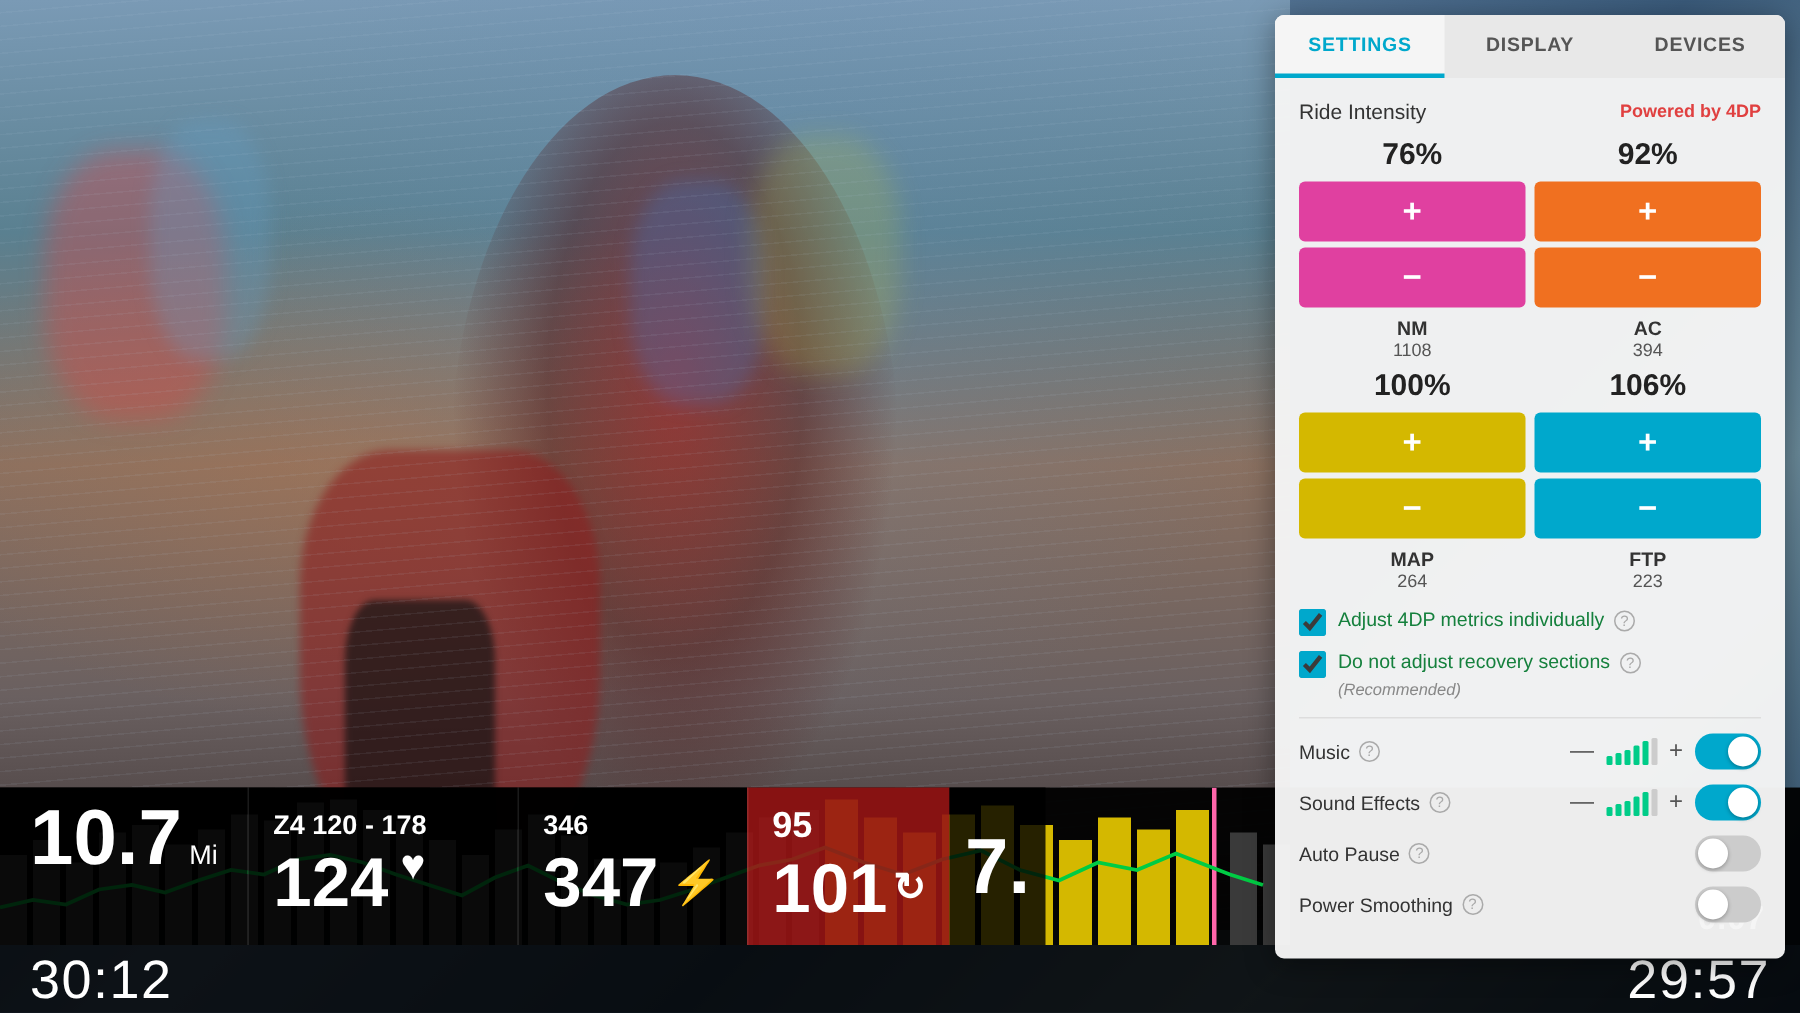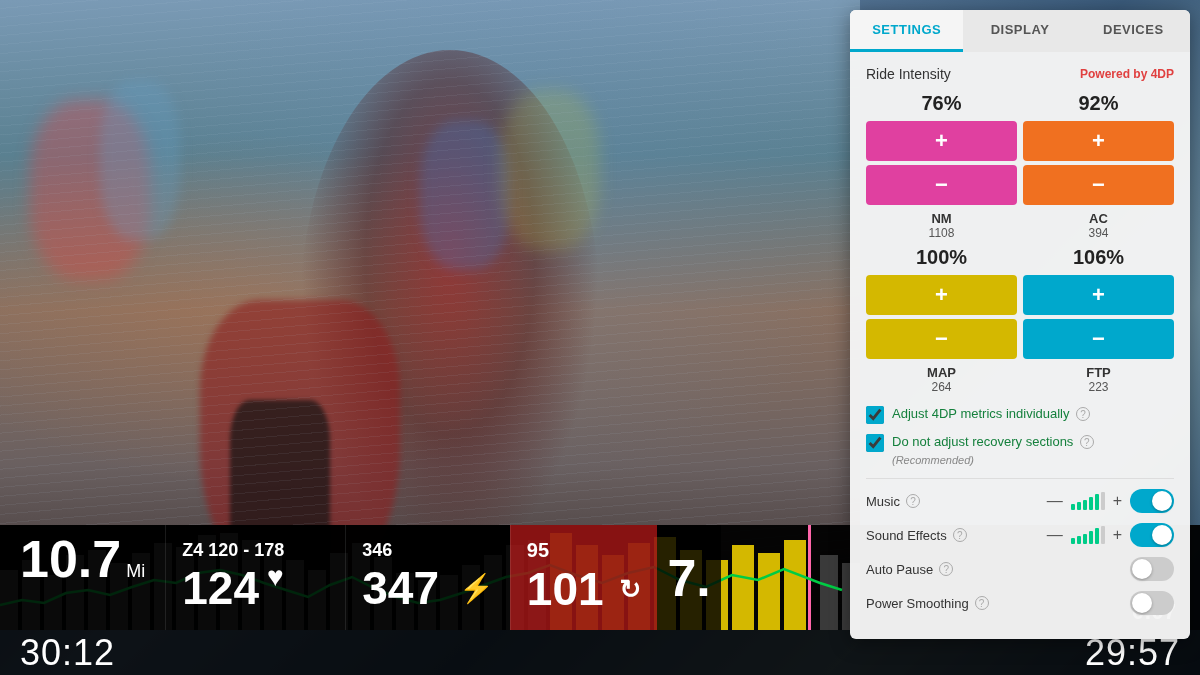--- a/index.html
+++ b/index.html
@@ -165,21 +165,21 @@
       font-size: 18px;
       font-weight: bold;
     }
 
     .power-actual {
       color: white;
       font-size: 46px;
       font-weight: bold;
       display: flex;
       align-items: center;
-      gap: 20px;
+      gap: 8px;
     }
 
     .bolt-icon {
       color: white;
       font-size: 28px;
     }
 
     
     .stat-cadence {
       background: rgba(150,20,20,0.9);
@@ -187,31 +187,31 @@
       flex-direction: column;
       justify-content: center;
       padding: 4px 16px;
       min-width: 120px;
       border-left: 1px solid rgba(255,255,255,0.1);
       z-index: 20;
     }
 
     .cadence-target {
       color: white;
-      font-size: 20px;
+      font-size: 24px;
       font-weight: bold;
     }
 
     .cadence-actual {
       color: white;
       font-size: 46px;
       font-weight: bold;
       display: flex;
       align-items: center;
-      gap: 16px;
+      gap: 4px;
     }
 
     .refresh-icon {
       font-size: 26px;
       color: white;
     }
 
     
     .stat-partial {
       background: rgba(0,0,0,0.82);

